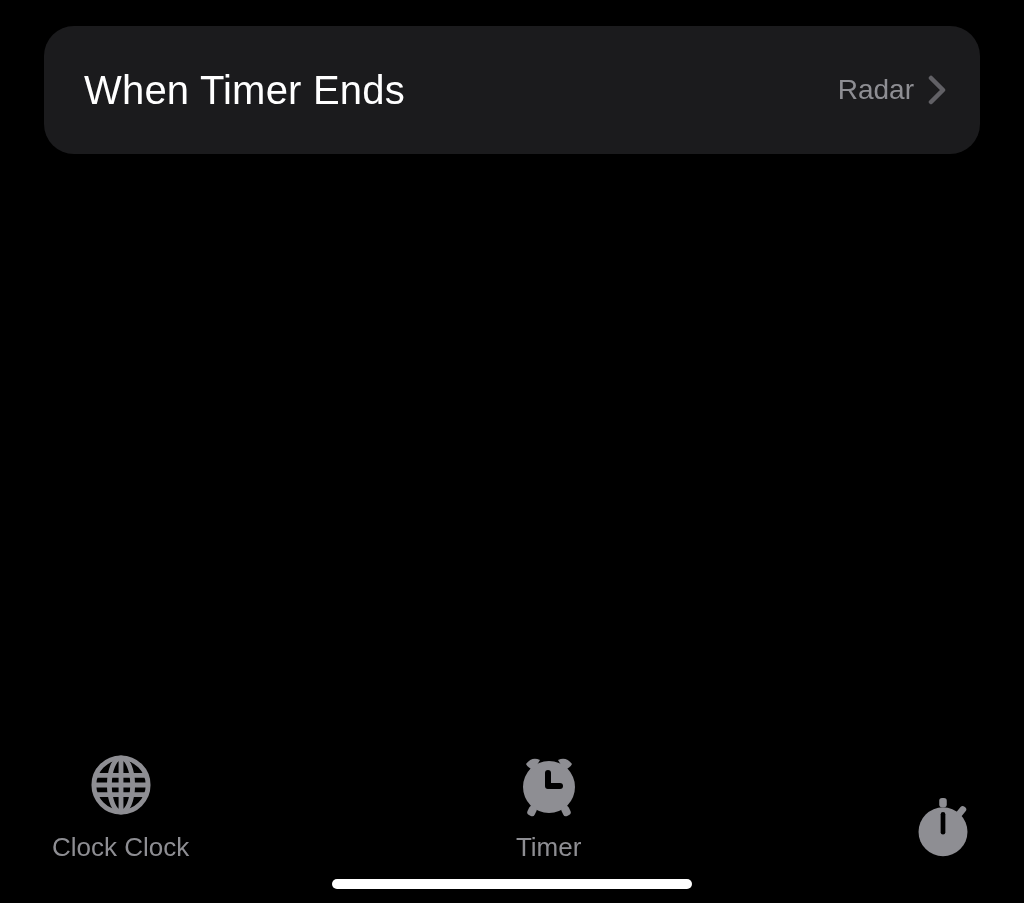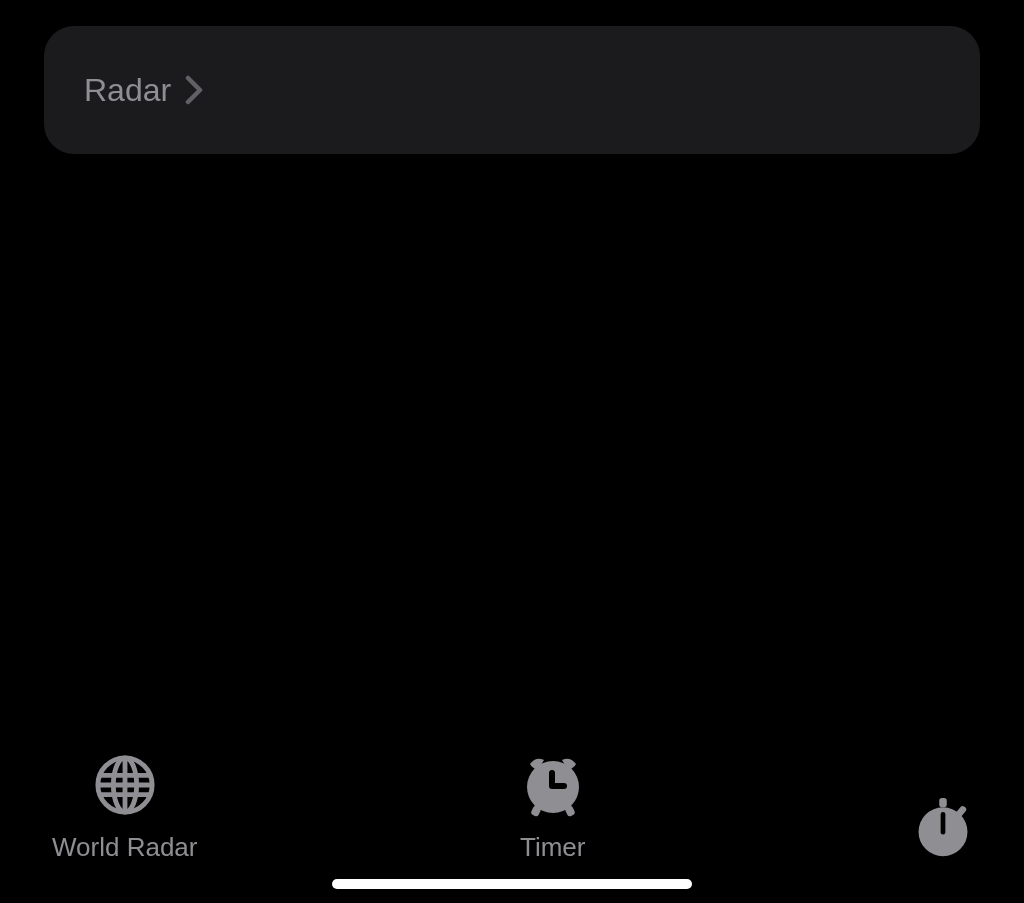--- a/index.html
+++ b/index.html
@@ -32,21 +32,21 @@
     font-weight: 400;
     letter-spacing: 0.2px;
   }
   .setting-value-wrap {
     display: flex;
     align-items: center;
     gap: 14px;
   }
   .setting-value {
     color: #8e8e93;
-    font-size: 32px;
+    font-size: 28px;
     font-weight: 400;
   }
   .chevron {
     width: 18px;
     height: 30px;
   }
   .chevron svg { display: block; }
   .chevron path {
     stroke: #616065;
     stroke-width: 4.5;
@@ -98,20 +98,21 @@
     width: 360px;
     height: 10px;
     background: #fff;
     border-radius: 6px;
   }
 </style>
 </head>
 <body>
 
 <div class="setting-row">
+  <span class="setting-label">When Timer Ends</span>
   <span class="setting-value-wrap">
     <span class="setting-value">Radar</span>
     <span class="chevron">
       <svg viewBox="0 0 18 30">
           <path d="M3 3 L15 15 L3 27"></path>
         </svg>
     </span>
   </span>
 </div>
 
@@ -121,21 +122,21 @@
     <span class="tab-icon">
       <svg viewBox="0 0 64 64" width="62" height="62">
         <circle cx="32" cy="32" r="28" fill="none" stroke="#8e8e93" stroke-width="5"></circle>
         <ellipse cx="32" cy="32" rx="12" ry="28" fill="none" stroke="#8e8e93" stroke-width="5"></ellipse>
         <line x1="6" y1="22" x2="58" y2="22" stroke="#8e8e93" stroke-width="5"></line>
         <line x1="4" y1="32" x2="60" y2="32" stroke="#8e8e93" stroke-width="5"></line>
         <line x1="6" y1="42" x2="58" y2="42" stroke="#8e8e93" stroke-width="5"></line>
         <line x1="32" y1="4" x2="32" y2="60" stroke="#8e8e93" stroke-width="5"></line>
       </svg>
     </span>
-    <span class="tab-label">World Radar</span>
+    <span class="tab-label">Clock Clock</span>
   </div>
 
   <div class="tab">
     <span class="tab-icon">
       <svg viewBox="0 0 70 70" width="70" height="70">
         <circle cx="35" cy="37" r="26" class="inactive-fill"></circle>
         <rect x="31" y="20" width="6" height="19" rx="3" fill="#000"></rect>
         <rect x="33" y="33" width="16" height="6" rx="3" fill="#000"></rect>
         <path d="M12 14 Q18 6 26 10 L20 20 Q14 18 12 14 Z" class="inactive-fill"></path>
         <path d="M58 14 Q52 6 44 10 L50 20 Q56 18 58 14 Z" class="inactive-fill"></path>

